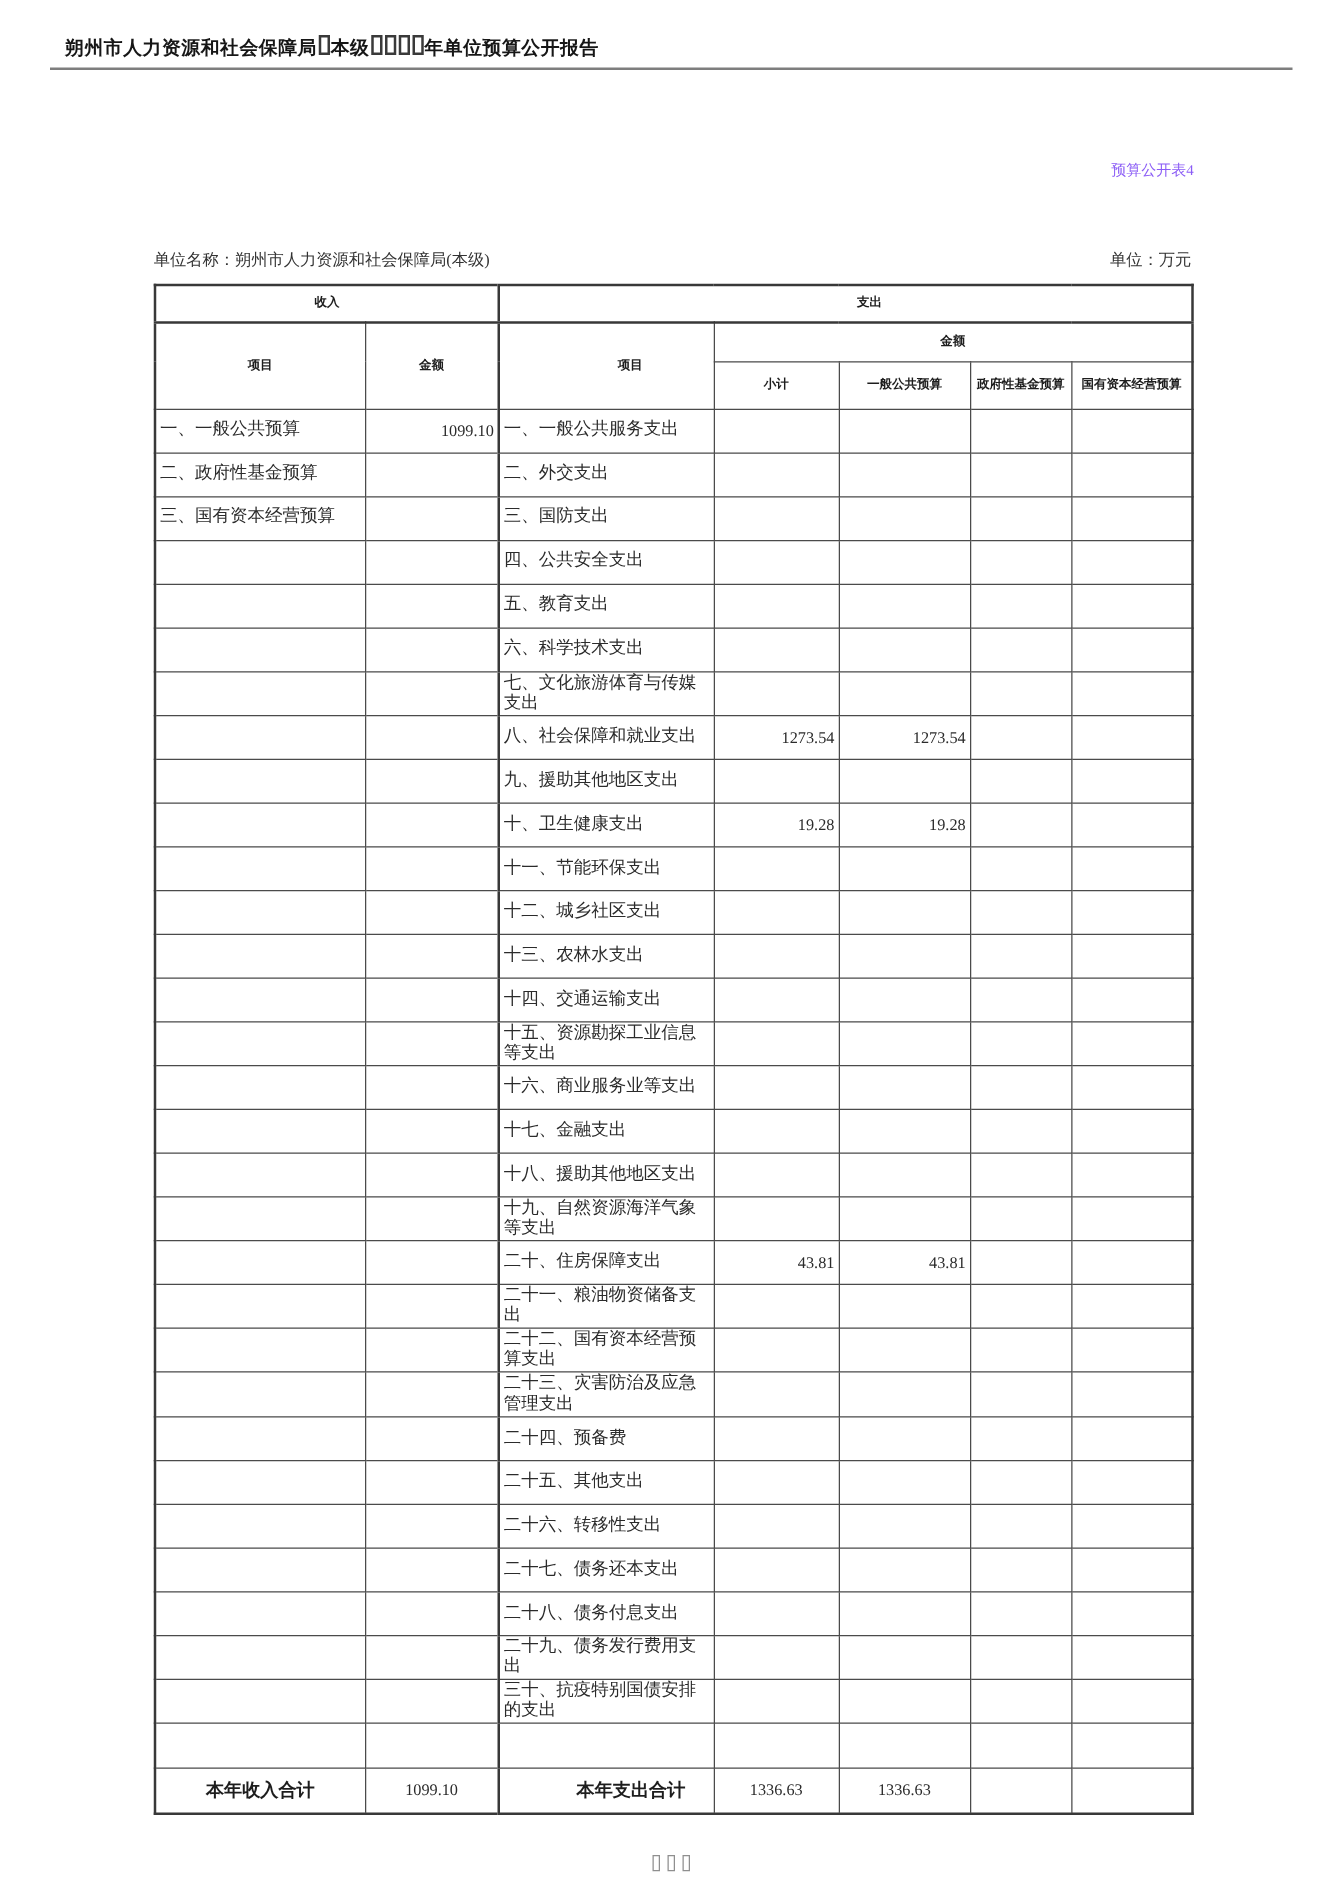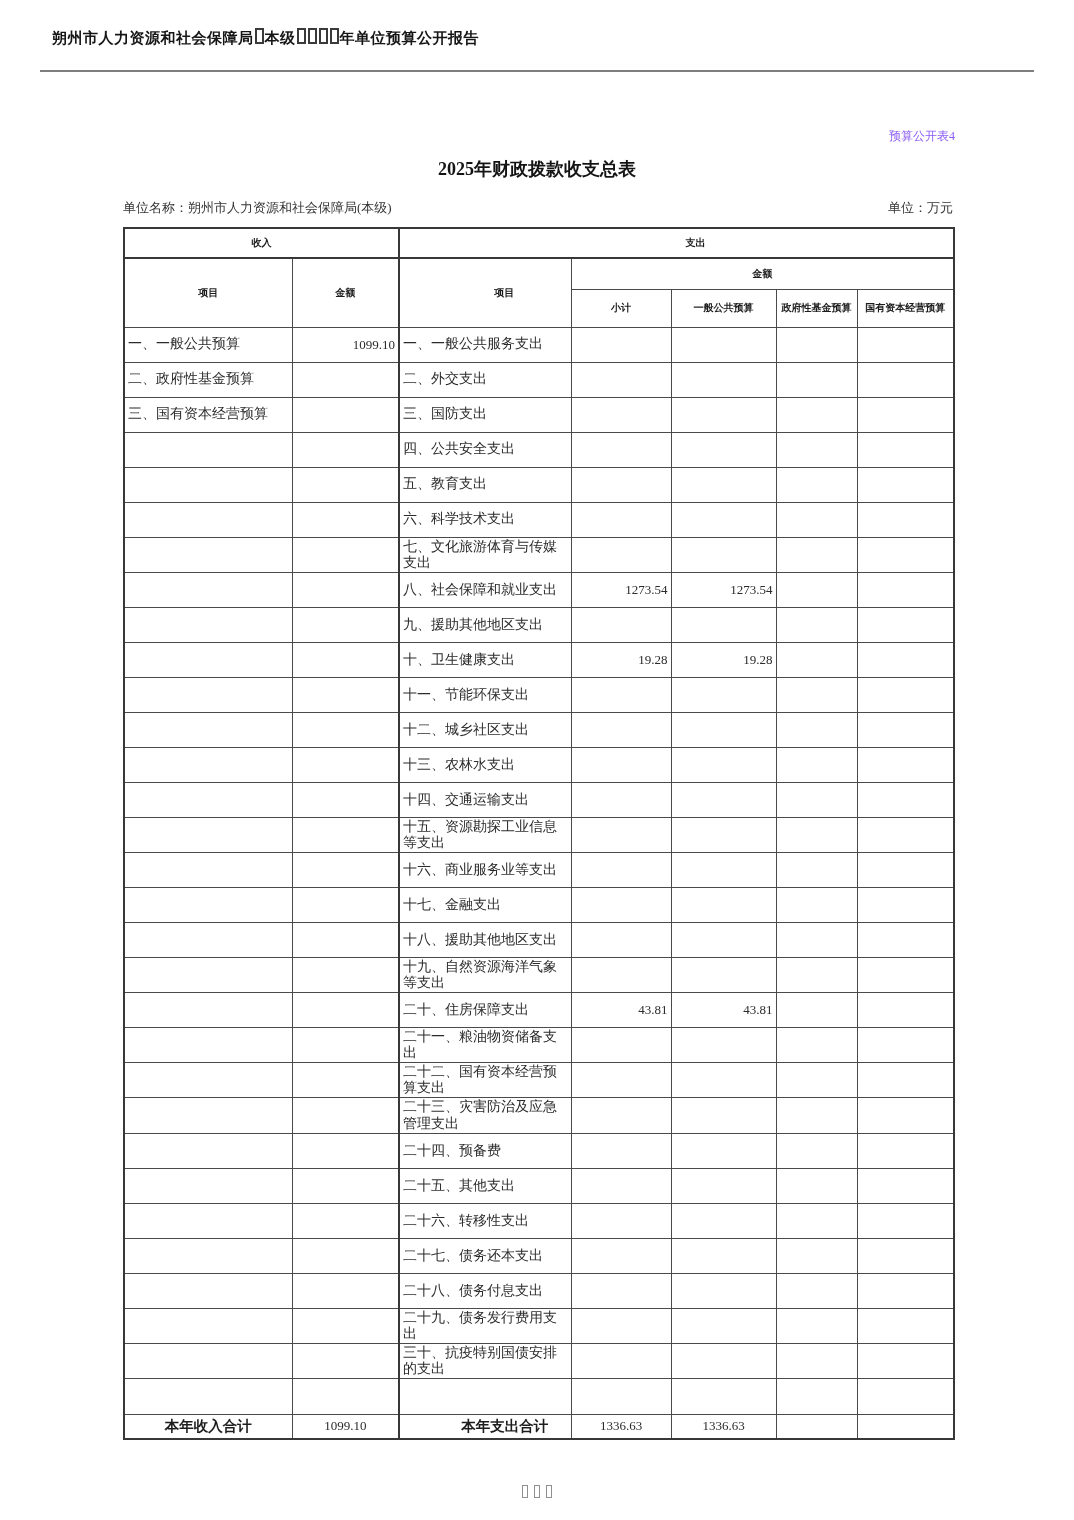--- a/index.html
+++ b/index.html
@@ -13,21 +13,21 @@
     font-family: "Liberation Serif", "DejaVu Serif", serif;
     color: #222222;
   }
 
   
   .report-header {
     position: absolute;
     left: 40px;
     right: 40px;
     top: 26px;
-    padding: 2px 0 22px 12px;
+    padding: 2px 0 6px 12px;
     border-bottom: 2px solid #7e7e7e;
     font-family: Liberation Sans, sans-serif;
     font-weight: bold;
     font-size: 15px;
     color: #161616;
     letter-spacing: 0.5px;
     white-space: nowrap;
   }
   .tofu {
     display: inline-block;
@@ -91,21 +91,21 @@
     line-height: 1.2;
     padding: 1px 2px;
     color: #1d1d1d;
   }
   tr.hrow1 { height: 30px; }
   tr.hrow1 th { border-bottom: 2px solid #383838; font-size: 10px; }
   tr.hrow2 { height: 31px; }
   tr.hrow3 { height: 38px; }
   tbody tr { height: 35px; margin-top: 48px; }
   tbody tr.row-empty { height: 36px; }
-  tfoot tr { height: 24px; }
+  tfoot tr { height: 36px; }
   tfoot td { border-top: 2px solid #383838; }
 
   .sec-div { border-left: 2px solid #383838 !important; padding-left: 40px; }
 
   td.txt {
     text-align: left;
     font-size: 14px;
     line-height: 1.15;
     padding: 1px 2px 1px 3px;
     color: #2b2b2b;
@@ -146,21 +146,20 @@
 </style>
 </head>
 <body>
 
 <div class="page">
 
   <div class="report-header"><span>朔州市人力资源和社会保障局</span><span class="tofu"></span><span>本级</span><span class="tofu"></span><span class="tofu"></span><span class="tofu"></span><span class="tofu"></span><span>年单位预算公开报告</span></div>
 
   <div class="sheet-label">预算公开表4</div>
 
-  <div class="doc-title">2025年财政拨款收支总表</div>
 
   <div class="meta-row">
     <span>单位名称：朔州市人力资源和社会保障局(本级)</span>
     <span>单位：万元</span>
   </div>
 
   <table class="budget">
     <colgroup>
       <col style="width:168px">
         <col style="width:107px">

